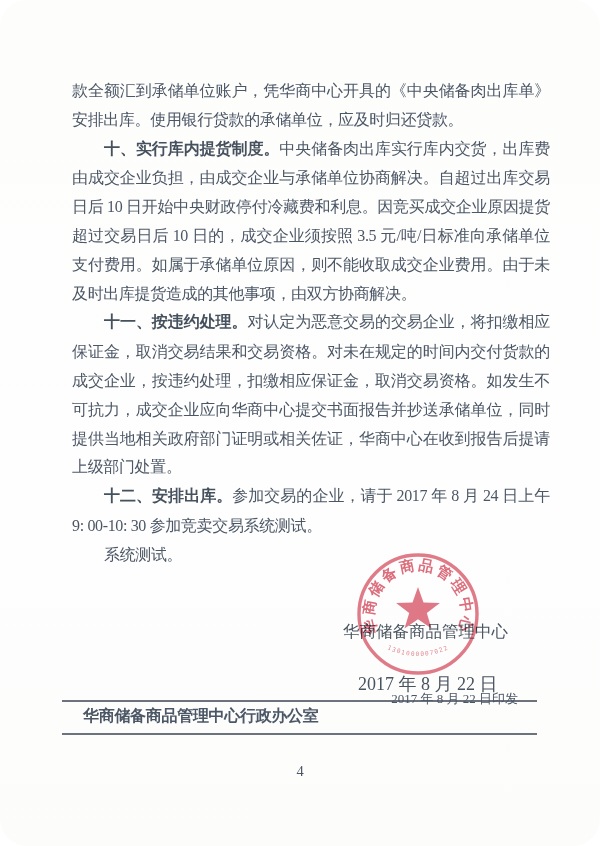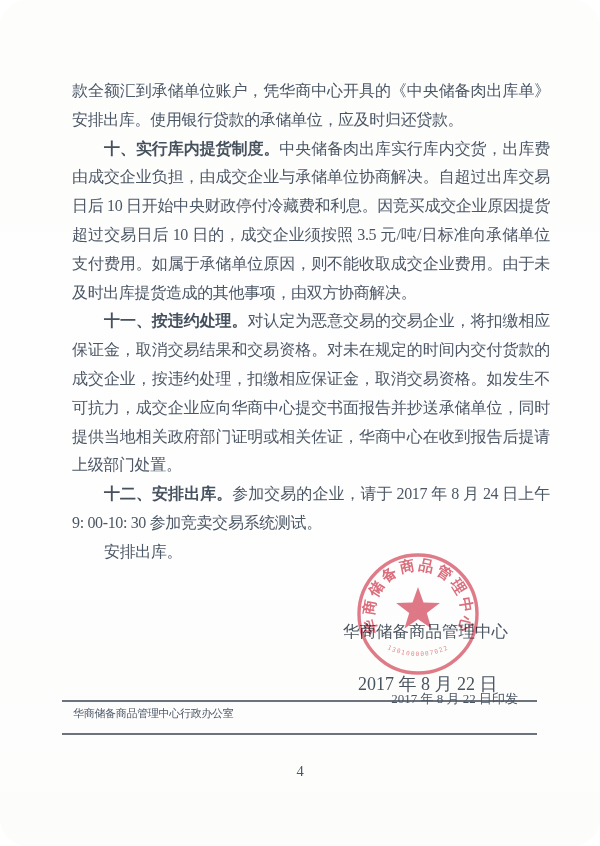--- a/index.html
+++ b/index.html
@@ -13,21 +13,21 @@
     overflow:hidden;
     border-radius:27px;
   }
   .doc-body {
     position:absolute; left:72px; top:77px; width:478px;
     font-size:16px; letter-spacing:-0.35px; line-height:28.8px;
     text-align:justify; text-justify:inter-character;
   }
   .doc-body p { margin:0; padding:0; }
   .doc-body p.indent { text-indent:2em; }
-  .lead { font-weight:bold; color:#46515e; }
+  .lead { font-weight:bold; color:#46515e;font-family:Liberation Mono, monospace; }
   .sig-org {
     position:absolute; left:343px; top:621px;
     font-size:16.5px; letter-spacing:0; color:#49545f;
   }
   .sig-date {
     position:absolute; left:358px; top:672px;
     font-size:18px; color:#49545f;
   }
   .seal {
     position:absolute; left:355px; top:551px; width:126px; height:126px;
@@ -42,43 +42,43 @@
     font-family:"DejaVu Sans Mono",monospace;
     font-size:6.2px; letter-spacing:1.2px; opacity:0.8;
   }
   .rule {
     position:absolute; left:62px; width:475px; height:1.5px;
     background:#525a65; opacity:0.85;
   }
   .rule-top { top:700px; }
   .rule-bottom { top:733px; }
   .footer-left {
-    position:absolute; left:73px; top:706px;
-    font-size:11px; letter-spacing:-0.3px; color:#4c5766;
+    position:absolute; left:83px; top:706px;
+    font-size:16px; letter-spacing:-0.3px; color:#4c5766;font-weight:bold;
   }
   .footer-right {
     position:absolute; right:82px; top:690px;
     font-size:13px; color:#4c5766;
   }
   .page-num {
     position:absolute; left:0; top:763px; width:600px;
     text-align:center; font-size:14.5px; color:#4c5766;
   }
 </style>
 </head>
 <body>
 
 <div class="page">
 
   <div class="doc-body">
     <p><span>款全额汇到承储单位账户，凭华商中心开具的《中央储备肉出库单》安排出库。使用银行贷款的承储单位，应及时归还贷款。</span></p>
     <p class="indent"><span class="lead">十、实行库内提货制度。</span><span>中央储备肉出库实行库内交货，出库费由成交企业负担，由成交企业与承储单位协商解决。自超过出库交易日后 10 日开始中央财政停付冷藏费和利息。因竞买成交企业原因提货超过交易日后 10 日的，成交企业须按照 3.5 元/吨/日标准向承储单位支付费用。如属于承储单位原因，则不能收取成交企业费用。由于未及时出库提货造成的其他事项，由双方协商解决。</span></p>
     <p class="indent"><span class="lead">十一、按违约处理。</span><span>对认定为恶意交易的交易企业，将扣缴相应保证金，取消交易结果和交易资格。对未在规定的时间内交付货款的成交企业，按违约处理，扣缴相应保证金，取消交易资格。如发生不可抗力，成交企业应向华商中心提交书面报告并抄送承储单位，同时提供当地相关政府部门证明或相关佐证，华商中心在收到报告后提请上级部门处置。</span></p>
     <p class="indent"><span class="lead">十二、安排出库。</span><span>参加交易的企业，请于 2017 年 8 月 24 日上午 9: 00-10: 30 参加竞卖交易系统测试。</span></p>
-    <p class="indent"><span>安排出库。</span></p>
+    <p class="indent"><span>系统测试。</span></p>
   </div>
 
   <div class="sig-org">华商储备商品管理中心</div>
   <div class="sig-date">2017 年 8 月 22 日</div>
 
   <div class="seal">
     <svg viewBox="0 0 126 126" xmlns="http://www.w3.org/2000/svg">
       <defs>
         <path id="arcPath" d="M 23.1,81.6 A 44,44 0 1 1 102.9,81.6" fill="none"></path>
         <path id="codePath" d="M 30,97 Q 63,113 96,97" fill="none"></path>

